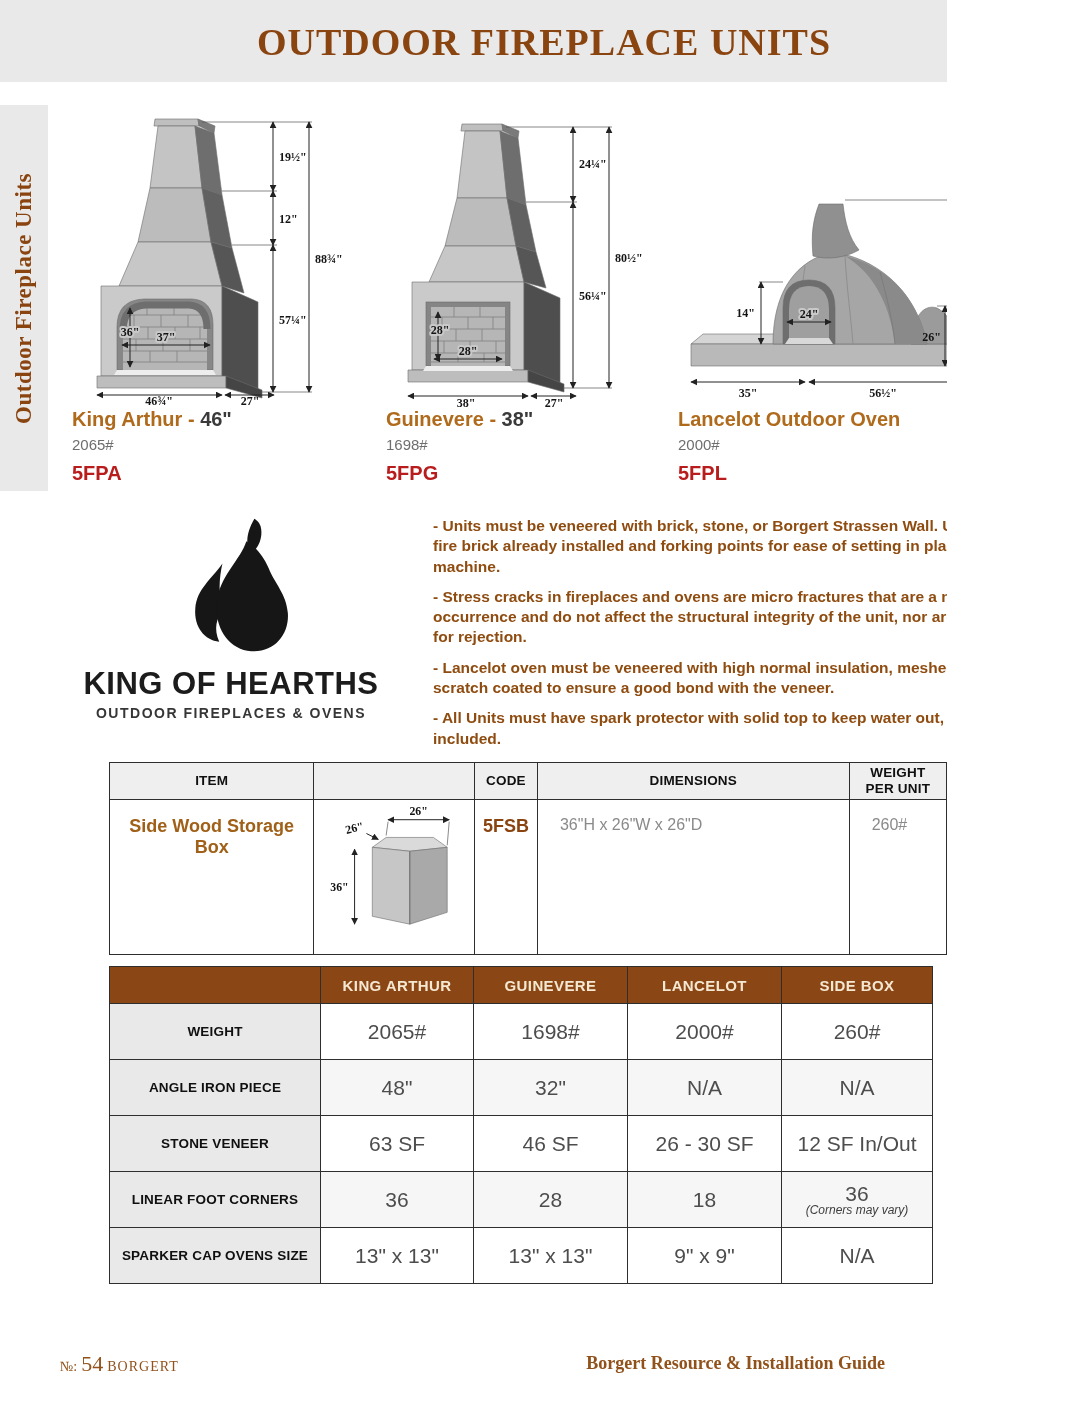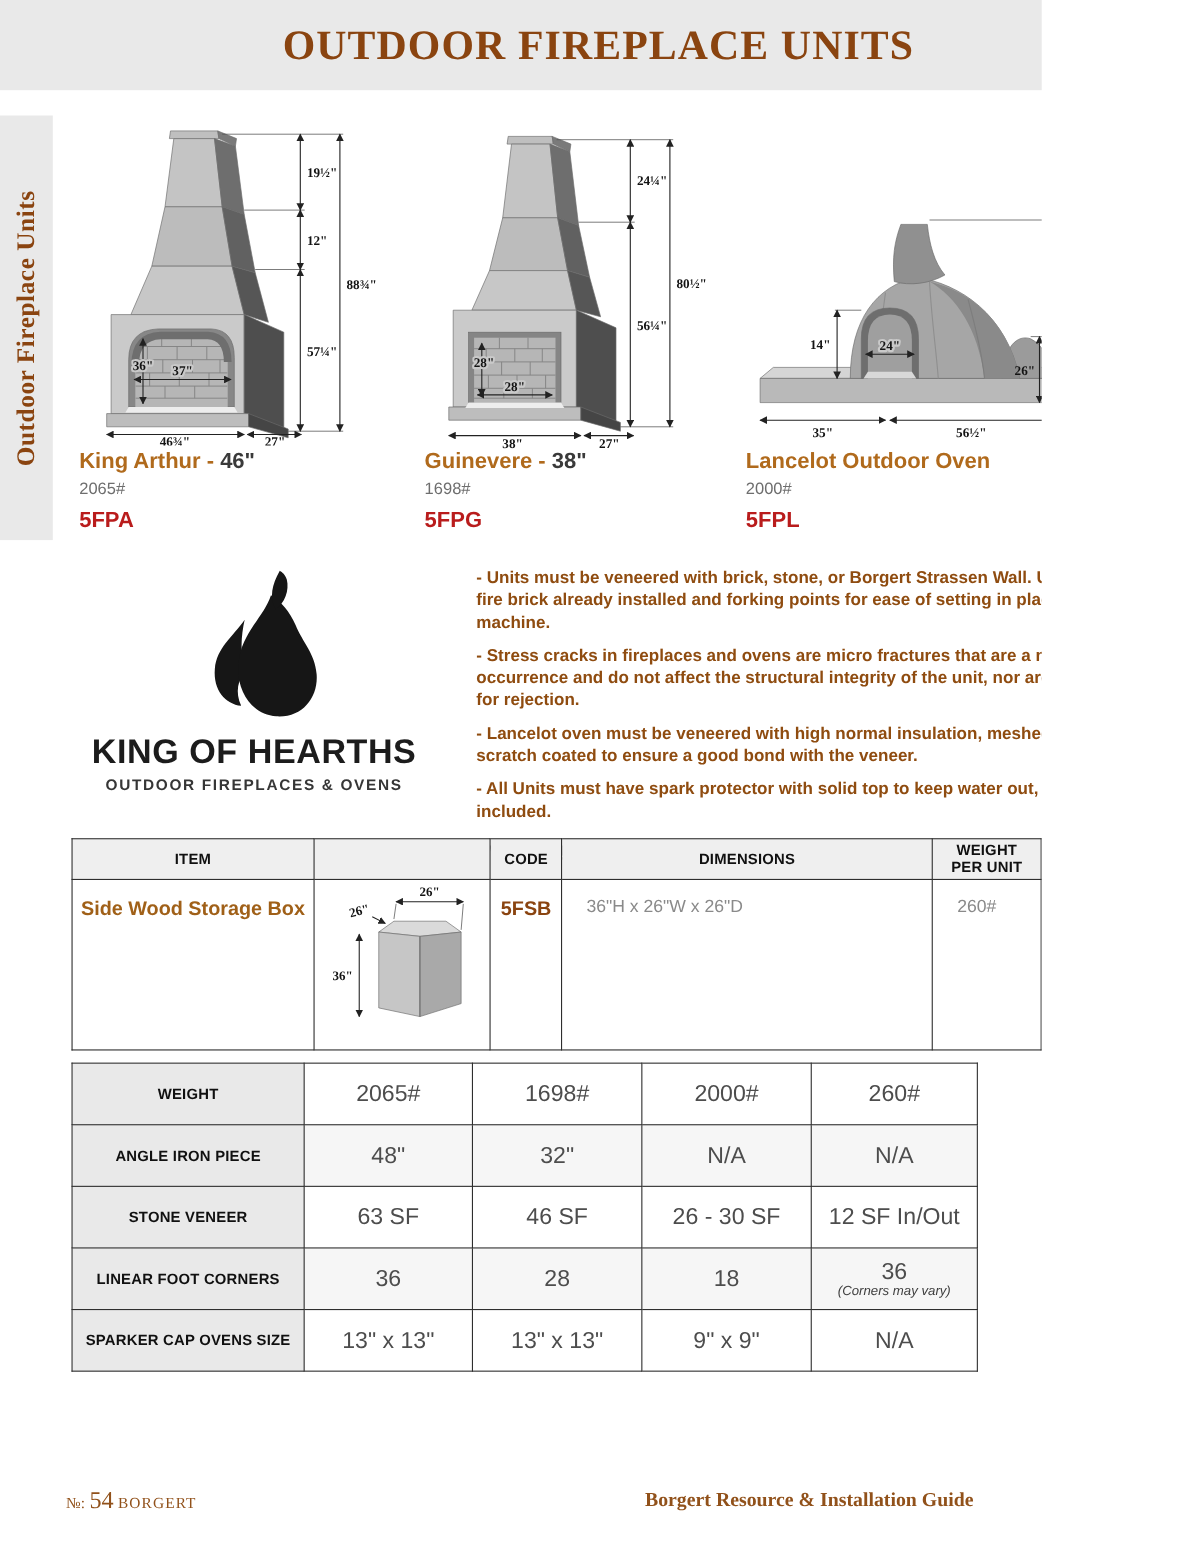--- a/index.html
+++ b/index.html
@@ -40,21 +40,21 @@
               font-size:31px;font-weight:bold;color:#1c1c1c;letter-spacing:0.5px;}
   .logo-sub{position:absolute;left:48px;top:705px;width:366px;text-align:center;
             font-size:14px;font-weight:bold;color:#363636;letter-spacing:1.5px;}
 
   
   .notes{position:absolute;left:433px;top:516px;width:608px;}
   .notes p{margin:0 0 10px 0;font-size:15.5px;font-weight:bold;color:#8f4c10;line-height:1.31;}
   .website{font-size:18px;font-weight:bold;color:#141414;margin-top:13px;}
 
   
-  table{border-collapse:collapse;}
+  table{border-collapse:collapse;margin-left:44px;}
   .t1{position:absolute;left:65px;top:762px;}
   .t1 th,.t1 td{border:1.6px solid #2e2e2e;}
   .t1 th{background:#efefef;font-size:13.5px;font-weight:bold;color:#101010;height:34px;
          letter-spacing:0.2px;line-height:1.15;}
   .t1 td{vertical-align:top;height:137px;background:#fff;}
   .t1 .cell-item{text-align:center;padding-top:16px;font-size:18px;font-weight:bold;color:#a06018;}
   .t1 .cell-img{text-align:center;padding:0;}
   .t1 .cell-code{text-align:center;padding-top:16px;font-size:18px;font-weight:bold;color:#8a4410;}
   .t1 .cell-dim,.t1 .cell-wt{padding:16px 0 0 22px;font-size:16px;color:#8a8a8a;}
 
@@ -344,20 +344,27 @@
 
   <table class="t2">
     <colgroup>
         <col style="width:211px">
         <col style="width:153px">
         <col style="width:154px">
         <col style="width:154px">
         <col style="width:151px">
       </colgroup>
     <tbody>
+        <tr>
+      <th></th>
+      <th>KING ARTHUR</th>
+      <th>GUINEVERE</th>
+      <th>LANCELOT</th>
+      <th>SIDE BOX</th>
+    </tr>
     <tr>
       <td class="rl">WEIGHT</td>
       <td class="val">2065#</td>
       <td class="val">1698#</td>
       <td class="val">2000#</td>
       <td class="val">260#</td>
     </tr>
     <tr class="alt">
       <td class="rl">ANGLE IRON PIECE</td>
       <td class="val">48"</td>

